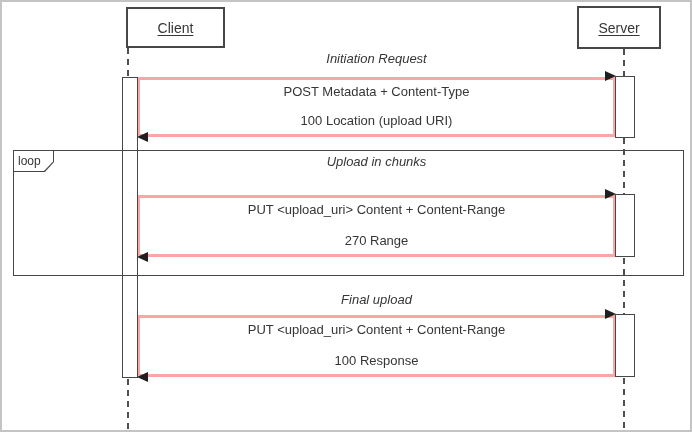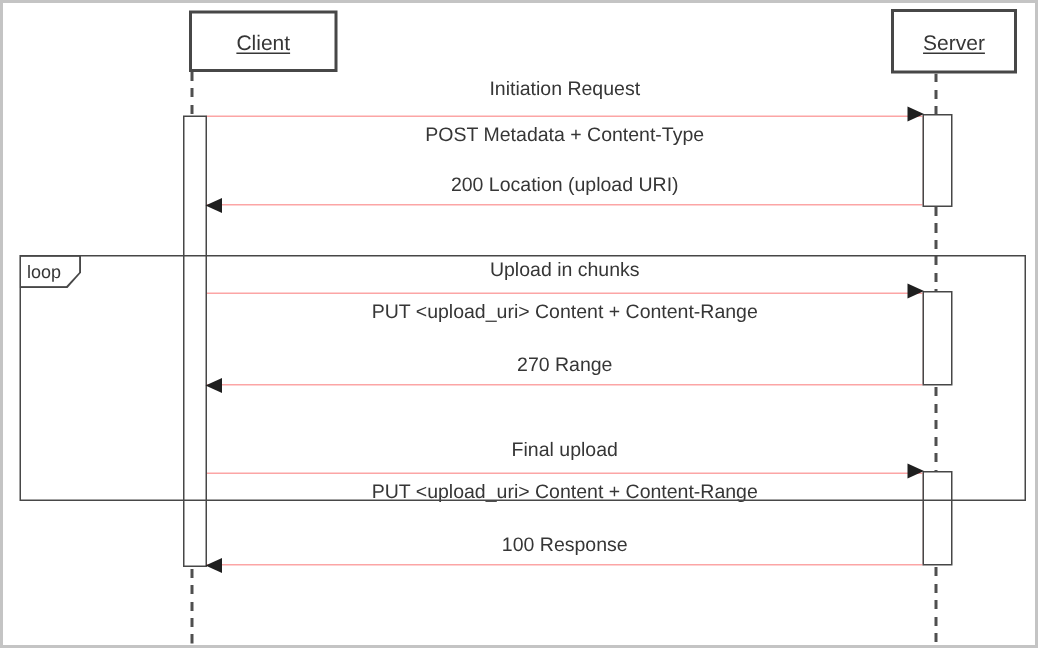--- a/index.html
+++ b/index.html
@@ -27,21 +27,21 @@
   
   .dash{
     width:2px;
     background:repeating-linear-gradient(to bottom,#4f4f4f 0px,#4f4f4f 6px,rgba(0,0,0,0) 6px,rgba(0,0,0,0) 11px);
     z-index:1;
   }
   
   .pairbox{
     box-sizing:border-box;
     left:135px;width:479px;
-    border:1px solid #fca5a5;
+    border:3px solid #fca5a5;
     background:transparent;
     display:flex;flex-direction:column;justify-content:space-between;
     text-align:center;
     font-size:13px;
     padding:4px 6px 5px 6px;
     z-index:2;
   }
   .msg{line-height:16px;white-space:nowrap;}
   
   .bar{
@@ -73,20 +73,21 @@
     box-sizing:border-box;
   }
   
   .sectitle{
     left:135px;width:479px;
     text-align:center;
     font-size:13px;
     line-height:16px;
     z-index:5;
     white-space:nowrap;
+    font-style:italic;
   }
   
   .arr{width:0;height:0;z-index:6;}
   .arr-right{
     border-top:5px solid transparent;
     border-bottom:5px solid transparent;
     border-left:11px solid #1f1f1f;
   }
   .arr-left{
     border-top:5px solid transparent;
@@ -101,56 +102,56 @@
 
   <div class="abs dash" style="left:125px;top:46px;height:30px;"></div>
   <div class="abs dash" style="left:125px;top:377px;height:50px;"></div>
   <div class="abs dash" style="left:621px;top:47px;height:28px;"></div>
   <div class="abs dash" style="left:621px;top:136px;height:56px;"></div>
   <div class="abs dash" style="left:621px;top:256px;height:56px;"></div>
   <div class="abs dash" style="left:621px;top:376px;height:50px;"></div>
 
   <div class="abs pairbox" style="top:75px;height:60px;">
     <div class="msg">POST Metadata + Content-Type</div>
-    <div class="msg">200 Location (upload URI)</div>
+    <div class="msg">100 Location (upload URI)</div>
   </div>
   <div class="abs pairbox" style="top:193px;height:62px;">
     <div class="msg">PUT &lt;upload_uri&gt; Content + Content-Range</div>
     <div class="msg">270 Range</div>
   </div>
   <div class="abs pairbox" style="top:313px;height:62px;">
     <div class="msg">PUT &lt;upload_uri&gt; Content + Content-Range</div>
     <div class="msg">100 Response</div>
   </div>
 
   <div class="abs bar" style="left:120px;top:75px;width:16px;height:301px;"></div>
   <div class="abs bar" style="left:613px;top:74px;width:20px;height:62px;"></div>
   <div class="abs bar" style="left:613px;top:192px;width:20px;height:63px;"></div>
   <div class="abs bar" style="left:613px;top:312px;width:20px;height:63px;"></div>
 
-  <div class="abs loopframe" style="left:11px;top:168px;width:671px;height:164px;">
+  <div class="abs loopframe" style="left:11px;top:148px;width:671px;height:126px;">
     <div class="looptab-outer">
       <div class="looptab-inner">
         <span>loop</span>
       </div>
     </div>
   </div>
 
   <div class="abs sectitle" style="top:49px;">Initiation Request</div>
-  <div class="abs sectitle" style="top:170px;">Upload in chunks</div>
+  <div class="abs sectitle" style="top:152px;">Upload in chunks</div>
   <div class="abs sectitle" style="top:290px;">Final upload</div>
 
   <div class="abs arr arr-right" style="left:603px;top:69px;"></div>
   <div class="abs arr arr-right" style="left:603px;top:187px;"></div>
   <div class="abs arr arr-right" style="left:603px;top:307px;"></div>
 
   <div class="abs arr arr-left" style="left:135px;top:130px;"></div>
   <div class="abs arr arr-left" style="left:135px;top:250px;"></div>
   <div class="abs arr arr-left" style="left:135px;top:370px;"></div>
 
   <div class="abs actor" style="left:76px;top:5px;width:99px;height:41px;margin-left:48px;">
     <span>Client</span>
   </div>
-  <div class="abs actor" style="left:592px;top:4px;width:84px;height:43px;">
+  <div class="abs actor" style="left:575px;top:4px;width:84px;height:43px;">
     <span>Server</span>
   </div>
 
 </div>
 
 </body></html>

